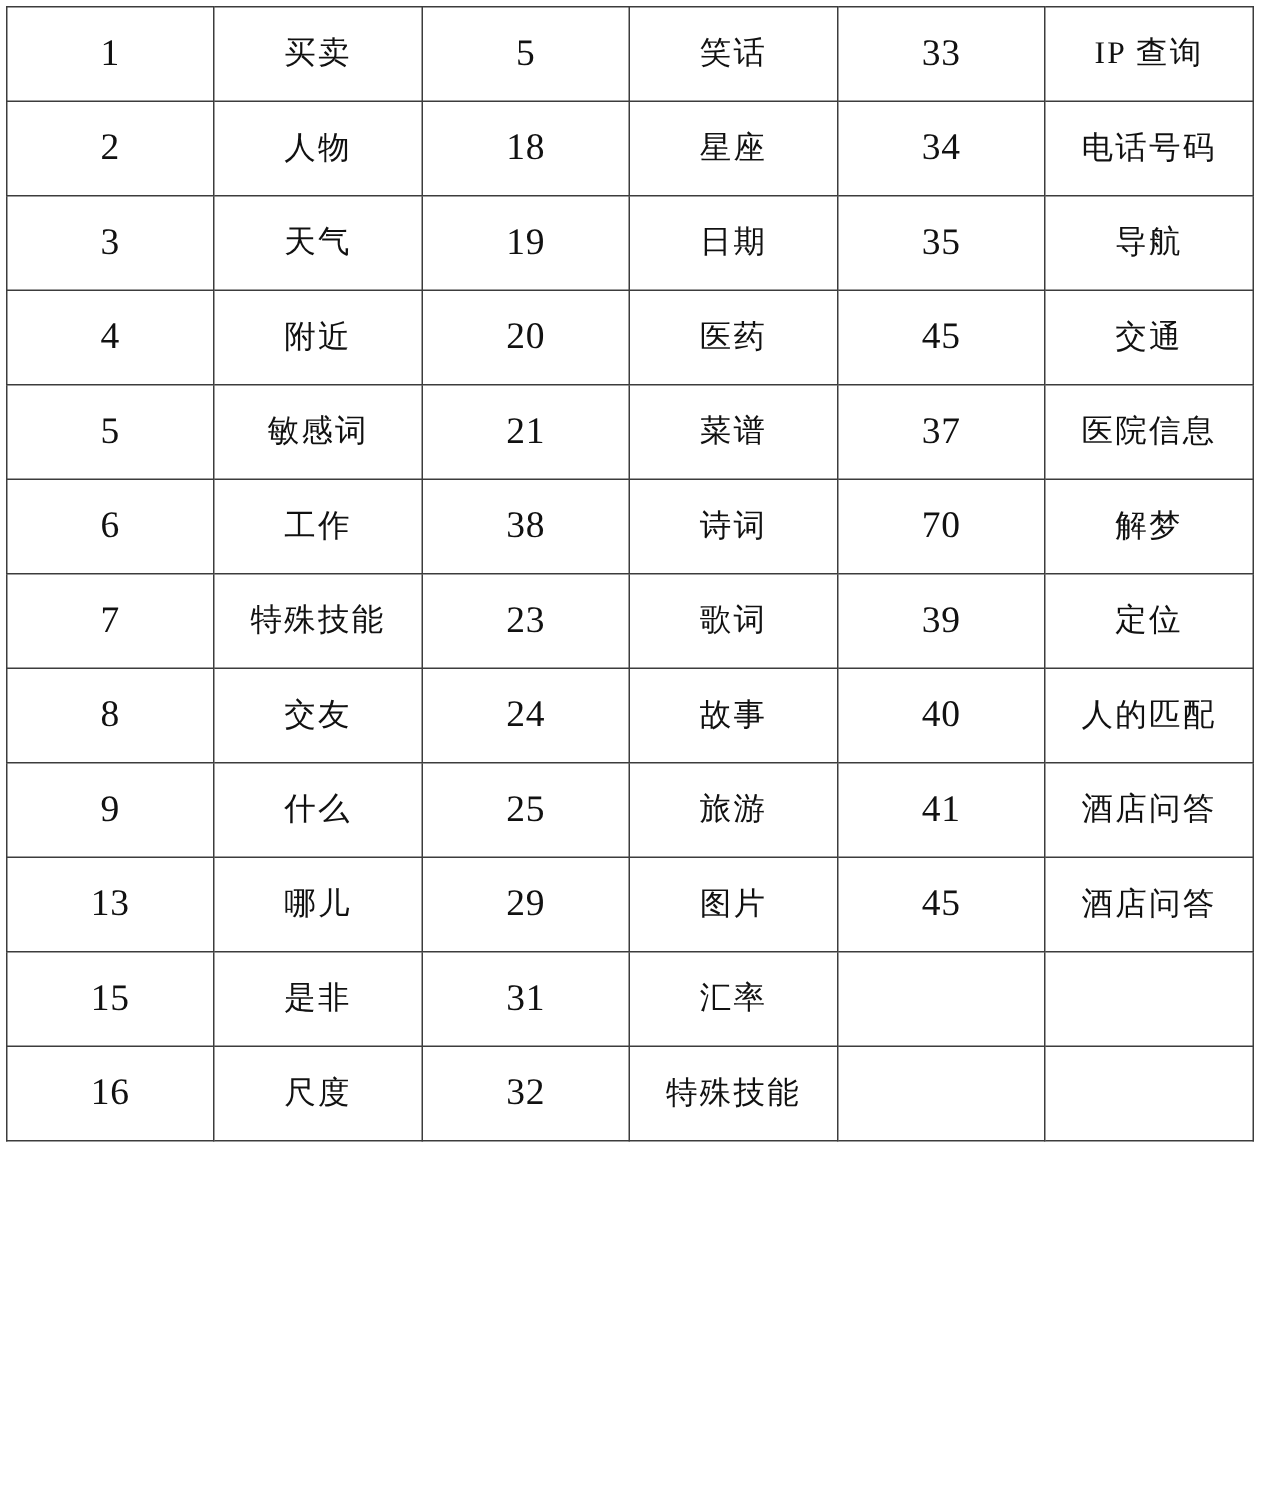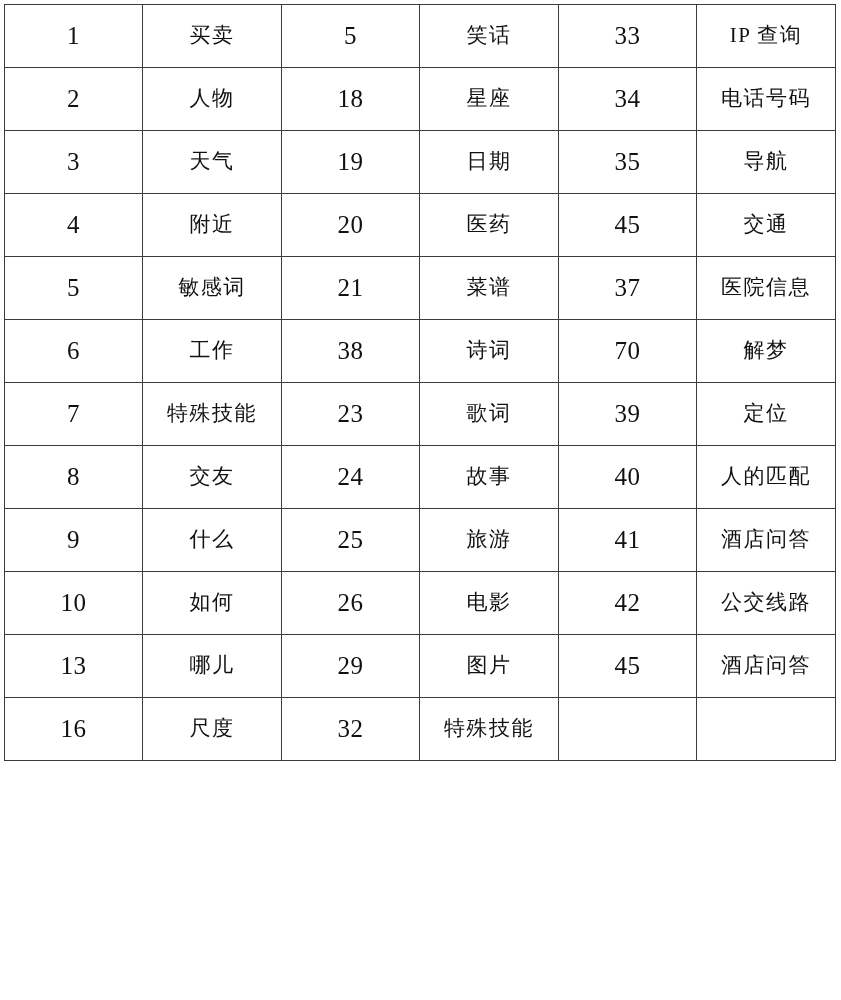--- a/index.html
+++ b/index.html
@@ -146,34 +146,34 @@
         </tr>
         <tr>
           <td class="num">9</td>
           <td class="label">什么</td>
           <td class="num">25</td>
           <td class="label">旅游</td>
           <td class="num">41</td>
           <td class="label">酒店问答</td>
         </tr>
         <tr>
-          <td class="num">10</td>
-          <td class="label">如何</td>
-          <td class="num">26</td>
-          <td class="label">电影</td>
-          <td class="num">42</td>
-          <td class="label">公交线路</td>
-        </tr>
-        <tr>
           <td class="num">13</td>
           <td class="label">哪儿</td>
           <td class="num">29</td>
           <td class="label">图片</td>
           <td class="num">45</td>
           <td class="label">酒店问答</td>
+        </tr>
+        <tr>
+          <td class="num">15</td>
+          <td class="label">是非</td>
+          <td class="num">31</td>
+          <td class="label">汇率</td>
+          <td class="num empty"></td>
+          <td class="label empty"></td>
         </tr>
         <tr>
           <td class="num">16</td>
           <td class="label">尺度</td>
           <td class="num">32</td>
           <td class="label">特殊技能</td>
           <td class="num empty"></td>
           <td class="label empty"></td>
         </tr>
       </tbody>

